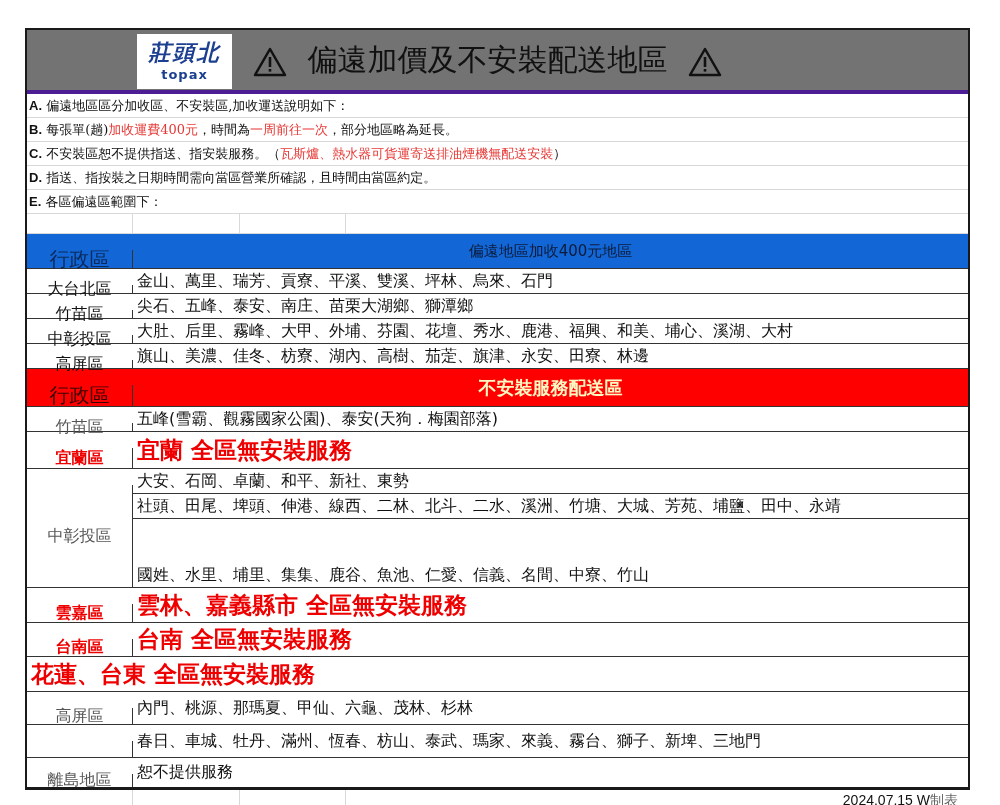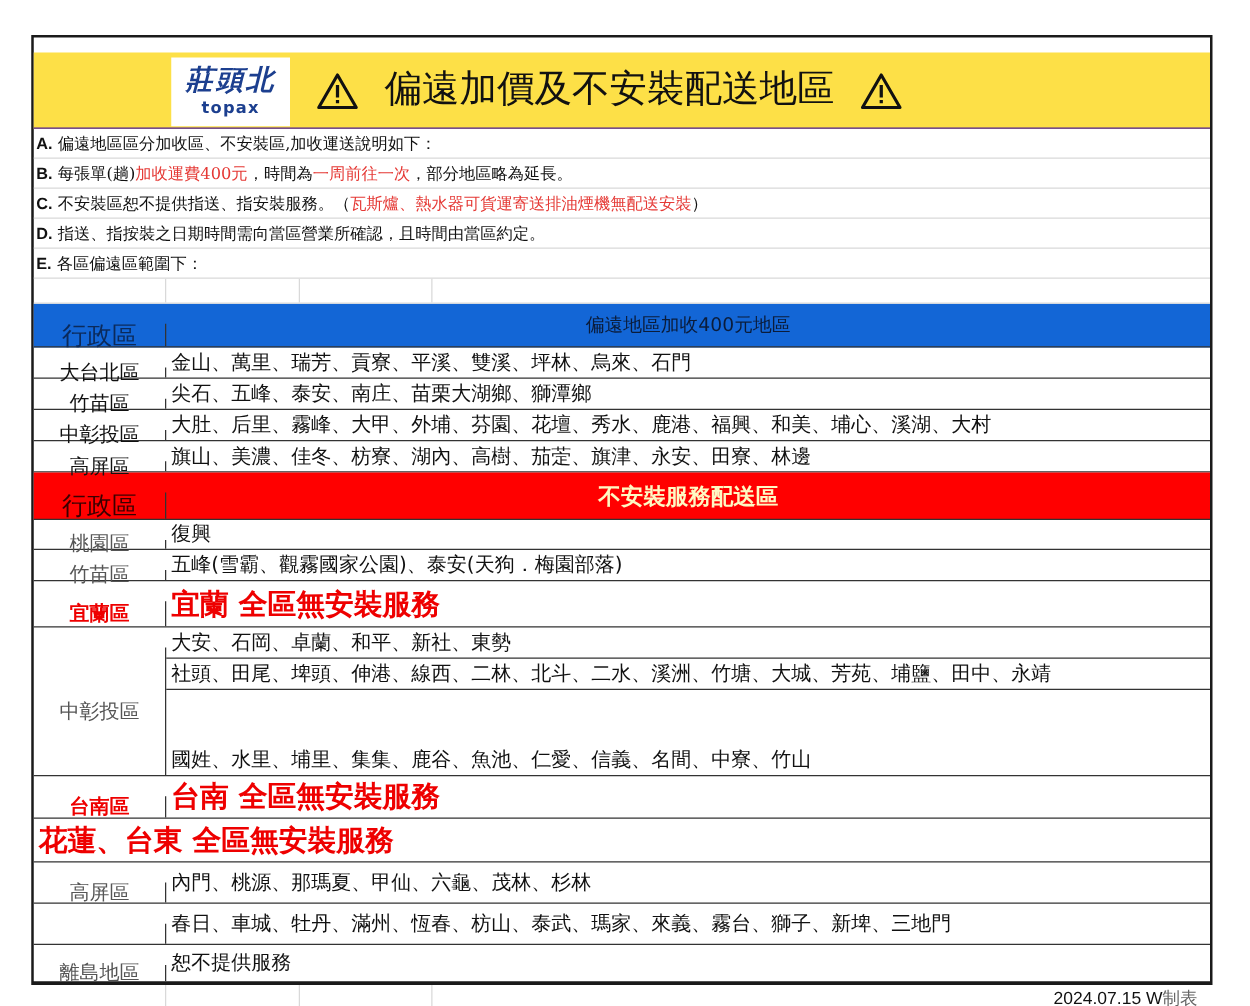--- a/index.html
+++ b/index.html
@@ -1,19 +1,19 @@
 <!DOCTYPE html>
 <html><head>
 <meta charset="utf-8">
 <style>
   html, body { margin:0; padding:0; background:#ffffff; }
   body { width:1000px; height:805px; position:relative; font-family:"DejaVu Sans","Liberation Sans",sans-serif; overflow:hidden; }
   .sheet { position:absolute; left:25px; top:28px; width:945px; }
   .outer { border:2px solid #1a1a1a; border-bottom-width:3px; }
-  .hdr { height:60px; background:#fde047; position:relative; border-bottom:1px solid #4c1d95;margin-top:12px; }
+  .hdr { height:60px; background:#737373; position:relative; border-bottom:4px solid #4c1d95; }
   .logo { position:absolute; left:110px; top:4px; width:95px; height:55px; background:#fff; text-align:center; }
   .logo .cn { font-family:"DejaVu Serif","Liberation Serif",serif; font-style:italic; font-weight:bold; color:#1c3f8f; font-size:22px; letter-spacing:2px; line-height:30px; margin-top:3px; }
   .logo .en { color:#1c3f8f; font-weight:bold; font-size:13px; line-height:16px; letter-spacing:1px; }
   .title { position:absolute; left:225px; top:8px; font-size:30px; color:#111; line-height:44px; white-space:nowrap; }
   .warn { display:inline-block; vertical-align:middle; }
   .note { height:23px; line-height:23px; border-bottom:1px solid #d9d9d9; font-family:"DejaVu Serif","Liberation Serif",serif; font-size:13px; color:#111; padding-left:2px; white-space:nowrap; overflow:hidden; }
   .note .k { font-family:"Liberation Sans","DejaVu Sans",sans-serif; font-weight:bold; }
   .note .red { color:#e53935; }
   .blank { height:19px; border-bottom:1px solid #d9d9d9; position:relative; }
   .blank .gl { position:absolute; top:0; bottom:0; border-left:1px solid #d9d9d9; }
@@ -94,42 +94,42 @@
       </div>
     <div class="row" style="height:24px">
         <div class="c1">高屏區</div>
         <div class="c2">旗山、美濃、佳冬、枋寮、湖內、高樹、茄萣、旗津、永安、田寮、林邊</div>
       </div>
 
     <div class="row red-hdr">
       <div class="c1">行政區</div>
       <div class="c2">不安裝服務配送區</div>
     </div>
-    <div class="row" style="height:23px">
-        <div class="c1 serif">桃園區</div>
-        <div class="c2">復興</div>
-      </div>
     <div class="row" style="height:24px">
         <div class="c1 serif">竹苗區</div>
         <div class="c2">五峰(雪霸、觀霧國家公園)、泰安(天狗．梅園部落)</div>
       </div>
     <div class="row" style="height:36px">
         <div class="c1 rc1">宜蘭區</div>
         <div class="c2 rc2">宜蘭 全區無安裝服務</div>
       </div>
 
     <div class="group">
       <div class="c1 serif">中彰投區</div>
       <div class="stack">
         <div class="c2">大安、石岡、卓蘭、和平、新社、東勢</div>
         <div class="c2">社頭、田尾、埤頭、伸港、線西、二林、北斗、二水、溪洲、竹塘、大城、芳苑、埔鹽、田中、永靖</div>
         <div class="c2">國姓、水里、埔里、集集、鹿谷、魚池、仁愛、信義、名間、中寮、竹山</div>
       </div>
     </div>
 
+    <div class="row" style="height:34px">
+        <div class="c1 rc1">雲嘉區</div>
+        <div class="c2 rc2">雲林、嘉義縣市 全區無安裝服務</div>
+      </div>
     <div class="row" style="height:33px">
         <div class="c1 rc1">台南區</div>
         <div class="c2 rc2">台南 全區無安裝服務</div>
       </div>
     <div class="row" style="height:34px">
         <div class="c2 rc2">花蓮、台東 全區無安裝服務</div>
       </div>
 
     <div class="row" style="height:32px">
         <div class="c1 serif">高屏區</div>

